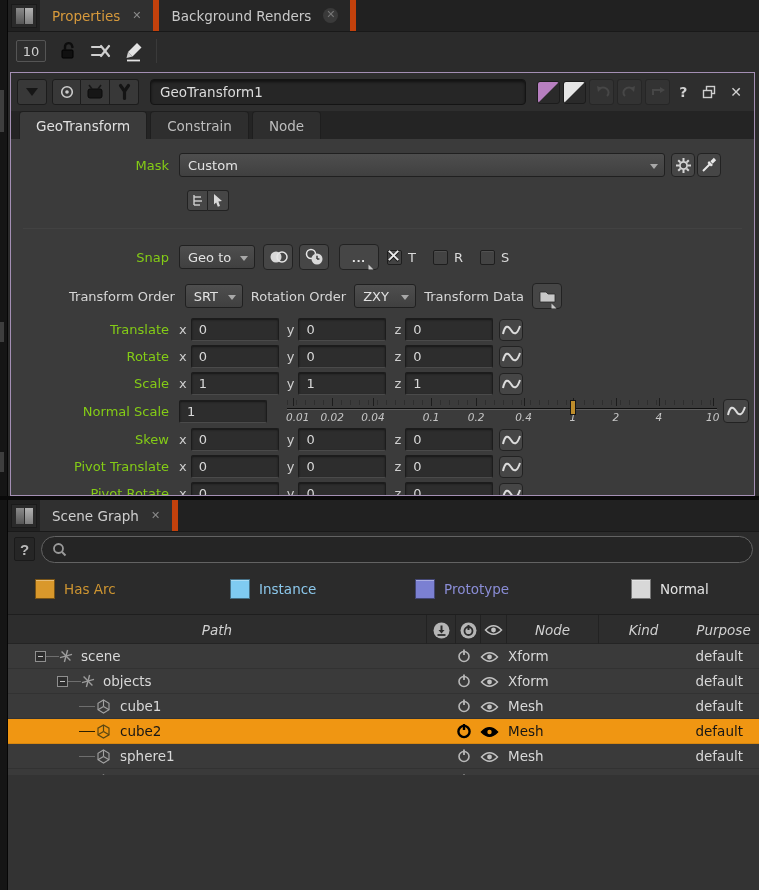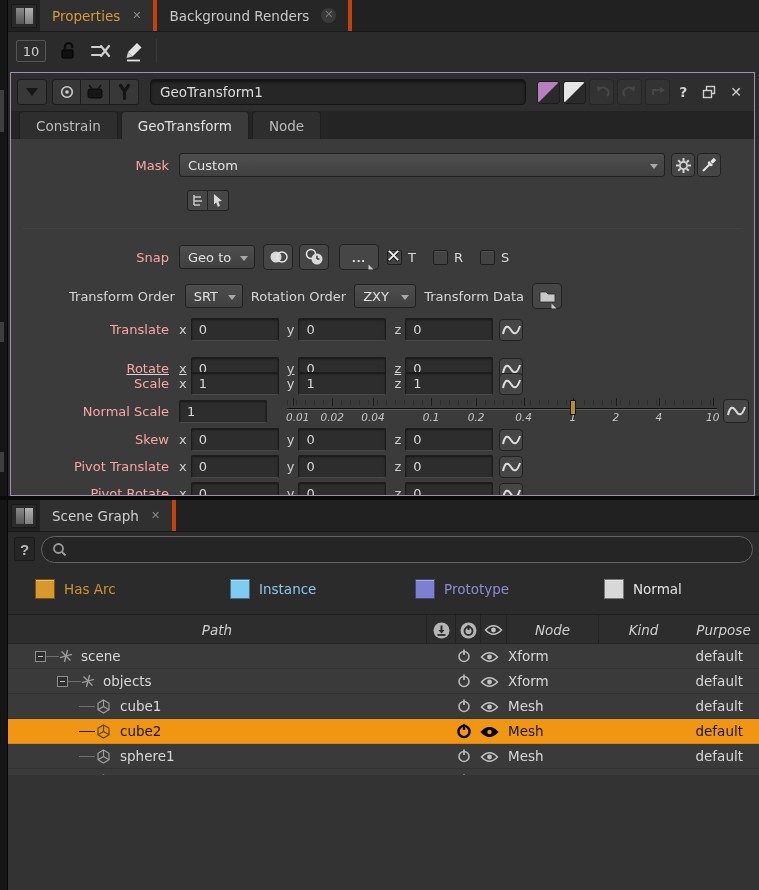--- a/index.html
+++ b/index.html
@@ -15,21 +15,21 @@
   .pane { position:absolute; left:8px; width:751px; background:#2b2b2b; }
   .props-pane { top:0; height:496px; }
   .pane-divider { position:absolute; left:0; top:496px; width:759px; height:4px; background:#0a0a0a; }
   .sg-pane { top:500px; height:390px; }
 
   
   .tabbar { position:relative; height:32px; background:#212121; border-bottom:1px solid #191919; display:flex; align-items:stretch; }
   .pane-menu-icon { width:26px; height:24px; margin:4px 3px 0 3px; background:#2a2a2a; border:1px solid #1a1a1a; display:flex; align-items:center; justify-content:center; gap:1px; cursor:pointer; }
   .pm-l { width:8px; height:16px; background:linear-gradient(#8a8a8a,#575757); }
   .pm-r { width:8px; height:16px; background:linear-gradient(#b3b3b3,#7d7d7d); }
-  .wtab { display:flex; align-items:center; padding:0 12px; background:#262626; border-right:4px solid #c2410c; cursor:pointer; }
+  .wtab { display:flex; align-items:center; padding:0 12px; background:#262626; border-right:6px solid #c2410c; cursor:pointer; }
   .wtab.active { background:#303030; }
   .wtab-label { font-size:13.5px; color:#c9c9c9; }
   .wtab.active .wtab-label.orange { color:#d79a3c; }
   .sg-tab-label { color:#cfcfcf; }
   .tab-close { margin-left:12px; font-size:11px; color:#8a8a8a; line-height:14px; }
   .tab-close.circled { background:#3a3a3a; border-radius:50%; width:15px; height:15px; text-align:center; color:#777; }
 
   
   .props-toolbar { position:relative; height:38px; display:flex; align-items:center; padding-left:8px; }
   .count-box { width:30px; height:22px; background:#2e2e2e; border:1px solid #555; border-radius:2px; color:#cfcfcf; font-size:13px; display:flex; align-items:center; justify-content:center; }
@@ -53,21 +53,21 @@
   .swatch.white  { background:linear-gradient(135deg,#e6e6e6 49%,#2a2a2a 51%); }
   .nbtn.disabled { width:25px; background:#333; border-color:#262626; cursor:default; }
   .title-glyph { color:#d2d2d2; font-size:14px; font-weight:bold; padding:0 6px; cursor:pointer; }
   .node-tabstrip { position:absolute; left:0; top:38px; right:0; height:28px; background:#242424; display:flex; align-items:flex-end; padding-left:8px; }
   .ntab { height:28px; padding:0 16px; display:flex; align-items:center; background:#2e2e2e; color:#bdbdbd; border:1px solid #1e1e1e; border-bottom:none; border-radius:4px 4px 0 0; margin-right:3px; font-size:13.5px; cursor:pointer; }
   .ntab.active { background:#3b3b3b; color:#e0e0e0; }
 
   
   .node-content { position:absolute; left:0; top:66px; right:0; bottom:0; background:#3b3b3b; overflow:hidden; }
   .crow { position:absolute; left:0; right:0; display:flex; align-items:center; }
-  .rlabel { width:168px; padding-right:10px; text-align:right; color:#fca5a5; font-size:13px; flex:none; }
+  .rlabel { width:168px; padding-right:10px; text-align:right; color:#84cc16; font-size:13px; flex:none; }
   .divider { position:absolute; left:12px; right:12px; height:1px; background:#323232; border-bottom:1px solid #424242; }
 
   .dd { height:24px; background:linear-gradient(#4e4e4e,#404040); border:1px solid #202020; border-radius:3px; color:#e2e2e2; display:flex; align-items:center; padding:0 20px 0 8px; position:relative; cursor:pointer; font-size:13px; flex:none; }
   .dd::after { content:""; position:absolute; right:6px; top:10px; width:0; height:0; border-left:4px solid transparent; border-right:4px solid transparent; border-top:5px solid #a8a8a8; }
   .tinput { height:23px; background:#2d2d2d; border:1px solid #1c1c1c; border-bottom-color:#4a4a4a; border-radius:2px; box-shadow:inset 0 1px 2px rgba(0,0,0,.5); color:#d8d8d8; display:flex; align-items:center; padding:0 7px; font-size:13px; flex:none; }
   .sqbtn { background:#464646; border:1px solid #222; border-radius:4px; display:flex; align-items:center; justify-content:center; cursor:pointer; position:relative; flex:none; }
   .corner-arrow::before { content:""; position:absolute; right:2px; bottom:2px; width:0; height:0; border-left:5px solid transparent; border-top:5px solid transparent; border-right:5px solid #c9c9c9; transform:rotate(90deg); }
   .olabel { color:#d6d6d6; font-size:13px; flex:none; }
 
   .chk { width:15px; height:15px; background:#434343; border:1px solid #1e1e1e; border-radius:2px; position:relative; flex:none; cursor:pointer; box-shadow:inset 0 1px 0 rgba(255,255,255,.08); }
@@ -237,22 +237,22 @@
             <svg width="16" height="16">
                 <rect x="5.5" y="2.5" width="8" height="7" fill="none" stroke="#cfcfcf" stroke-width="1.4"></rect>
                 <rect x="2.5" y="6.5" width="8" height="7" fill="#2e2e2e" stroke="#cfcfcf" stroke-width="1.4"></rect>
               </svg>
           </button>
           <span class="title-glyph">✕</span>
         </div>
       </div>
 
       <div class="node-tabstrip">
+        <div class="ntab active">GeoTransform</div>
         <div class="ntab">Constrain</div>
-        <div class="ntab active">GeoTransform</div>
         <div class="ntab">Node</div>
       </div>
 
       <div class="node-content">
 
         <div class="crow" style="top:13px;height:26px;">
           <span class="rlabel">Mask</span>
           <div class="dd" style="width:486px;">
               <span>Custom</span>
             </div>
@@ -364,21 +364,21 @@
           <div class="tinput vfield" style="margin-left:4px;">
               <span>0</span>
             </div>
           <button class="sqbtn curve-btn" style="margin-left:6px;">
               <svg width="23" height="18">
                 <path d="M3 13 C5 4 8 4 11 9 S17 14 20 5" fill="none" stroke="#dcdcdc" stroke-width="2"></path>
               </svg>
             </button>
         </div>
 
-        <div class="crow" style="top:218px;height:23px;text-decoration:underline;">
+        <div class="crow" style="top:206px;height:23px;">
           <span class="rlabel">Rotate</span>
           <span class="axis">x</span>
           <div class="tinput vfield" style="margin-left:4px;">
               <span>0</span>
             </div>
           <span class="axis" style="margin-left:8px;">y</span>
           <div class="tinput vfield" style="margin-left:4px;">
               <span>0</span>
             </div>
           <span class="axis" style="margin-left:8px;">z</span>
@@ -548,21 +548,21 @@
         <span class="leg-label tx-hasarc">Has Arc</span>
       </div>
       <div class="leg-item" style="left:222px;">
         <span class="leg-swatch sw-instance"></span>
         <span class="leg-label tx-instance">Instance</span>
       </div>
       <div class="leg-item" style="left:407px;">
         <span class="leg-swatch sw-prototype"></span>
         <span class="leg-label tx-prototype">Prototype</span>
       </div>
-      <div class="leg-item" style="left:588px;padding-left:8px;">
+      <div class="leg-item" style="left:615px;padding-left:8px;">
         <span class="leg-swatch sw-normal"></span>
         <span class="leg-label tx-normal">Normal</span>
       </div>
     </div>
 
     <div class="sg-header">
       <div class="hcell h-path">Path</div>
       <div class="hcell h-ic1">
         <svg width="17" height="17">
             <circle cx="8.5" cy="8.5" r="8" fill="#b5b5b5"></circle>

